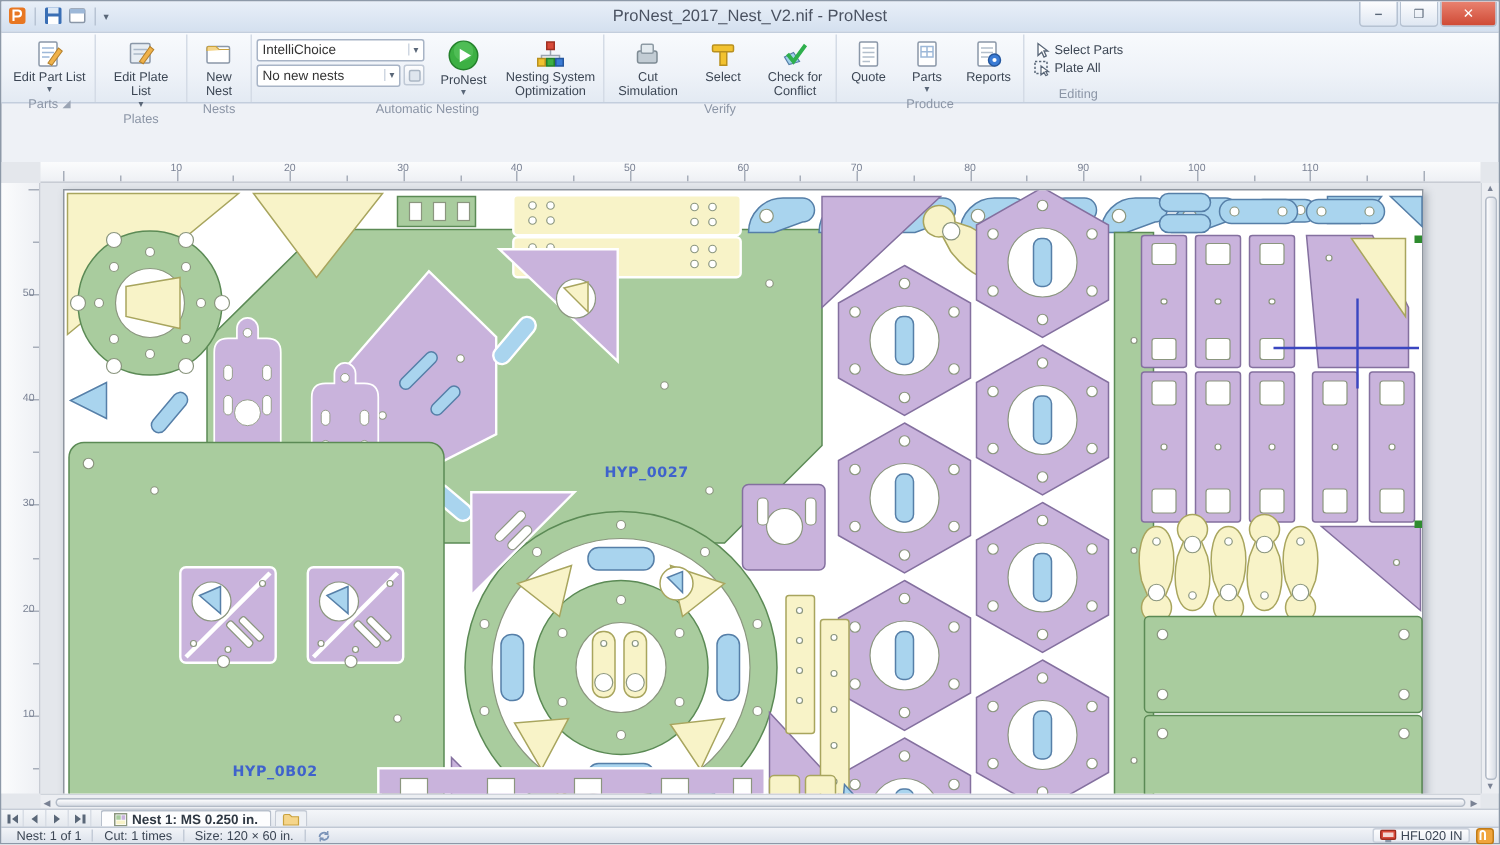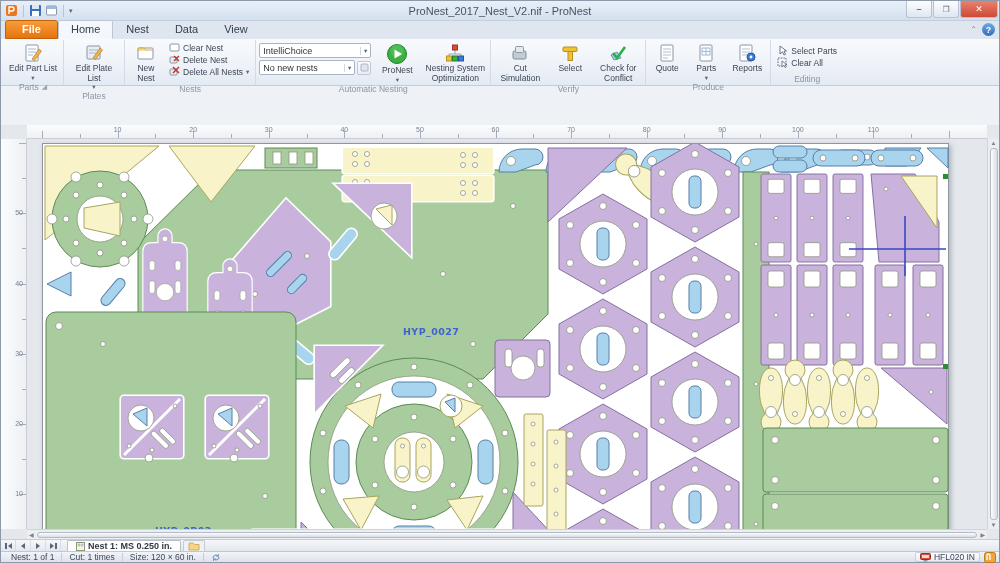--- a/index.html
+++ b/index.html
@@ -125,31 +125,20 @@
       <span class="qat-dd">▾</span>
     </div>
     <div class="win-title">ProNest_2017_Nest_V2.nif - ProNest</div>
     <div class="win-controls">
       <div class="wbtn glyph-min"></div>
       <div class="wbtn glyph-rest"></div>
       <div class="wbtn close glyph-close"></div>
     </div>
   </div>
 
-  <div class="tabrow">
-    <div class="file-btn">File</div>
-    <div class="rtab active">Home</div>
-    <div class="rtab">Nest</div>
-    <div class="rtab">Data</div>
-    <div class="rtab">View</div>
-    <div class="tabrow-right">
-      <span class="collapse-btn"></span>
-      <span class="help-btn"></span>
-    </div>
-  </div>
 
   <div class="ribbon">
 
     <div class="rgroup">
       <div class="rgroup-body">
         <div class="bigbtn">
           <svg width="20" height="20" viewBox="0 0 20 20">
               <rect x="3" y="2" width="12" height="16" rx="1" fill="#fff" stroke="#8a97a8"></rect>
               <path d="M5 6h8M5 9h8M5 12h5" stroke="#9db8d8"></path>
               <polygon points="9,16 16,6 18.5,8 11.5,17.5" fill="#f0b24a" stroke="#b5812c" stroke-width=".7"></polygon>
@@ -182,43 +171,20 @@
     </div>
 
     <div class="rgroup">
       <div class="rgroup-body">
         <div class="bigbtn" style="width:36px">
           <svg width="20" height="20" viewBox="0 0 20 20">
               <rect x="2" y="5" width="15" height="11" rx="1" fill="#fff" stroke="#8a97a8"></rect>
               <path d="M2 8V6a1 1 0 0 1 1-1h5l2 2h7" fill="#f5d58a" stroke="#c9a23f" stroke-width=".8"></path>
             </svg>
           <span class="lbl">New Nest</span>
-        </div>
-        <div class="smallcol">
-          <div class="smallbtn">
-            <svg width="11" height="11" viewBox="0 0 11 11">
-                <rect x="1" y="2" width="9" height="7" rx="1" fill="#fff" stroke="#8a97a8"></rect>
-              </svg>
-            <span>Clear Nest</span>
-          </div>
-          <div class="smallbtn">
-            <svg width="11" height="11" viewBox="0 0 11 11">
-                <rect x="1" y="3" width="7" height="6" rx="1" fill="#e7edf3" stroke="#8a97a8"></rect>
-                <path d="M5 2l5 5M10 2L5 7" stroke="#c0392b" stroke-width="1.5"></path>
-              </svg>
-            <span>Delete Nest</span>
-          </div>
-          <div class="smallbtn">
-            <svg width="11" height="11" viewBox="0 0 11 11">
-                <rect x="1" y="3" width="7" height="6" rx="1" fill="#e7edf3" stroke="#8a97a8"></rect>
-                <path d="M4 1l6 6M10 1L4 7" stroke="#c0392b" stroke-width="1.5"></path>
-              </svg>
-            <span>Delete All Nests</span>
-              <span class="dd">▾</span>
-          </div>
         </div>
       </div>
       <div class="rgroup-label">
           <span>Nests</span>
         </div>
     </div>
 
     <div class="rgroup">
       <div class="rgroup-body">
         <div class="combocol">
@@ -332,21 +298,21 @@
             <svg width="11" height="11" viewBox="0 0 11 11">
                 <polygon points="3,1 3,9 5.5,6.8 7,10 8.5,9.3 7,6 9.5,6" fill="#fff" stroke="#5a6778" stroke-width=".9"></polygon>
               </svg>
             <span>Select Parts</span>
           </div>
           <div class="smallbtn">
             <svg width="11" height="11" viewBox="0 0 11 11">
                 <rect x="1" y="1" width="8" height="8" fill="none" stroke="#5a6778" stroke-dasharray="1.5 1.2"></rect>
                 <polygon points="5,4 5,10 7,8.2 8.2,10.5 9.4,9.8 8.2,7.7 10,7.7" fill="#fff" stroke="#5a6778" stroke-width=".8"></polygon>
               </svg>
-            <span>Clear All</span>
+            <span>Plate All</span>
           </div>
         </div>
       </div>
       <div class="rgroup-label">
           <span>Editing</span>
         </div>
     </div>
   </div>
 
   <div class="workspace">

